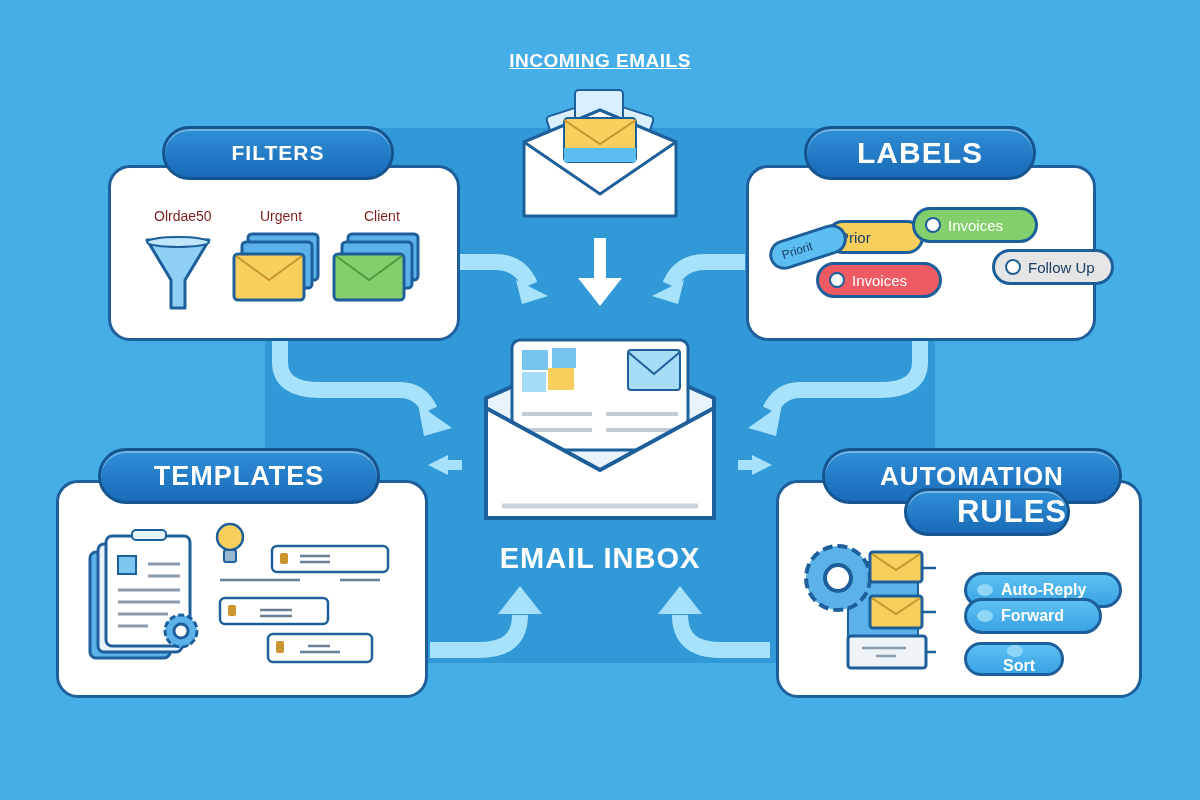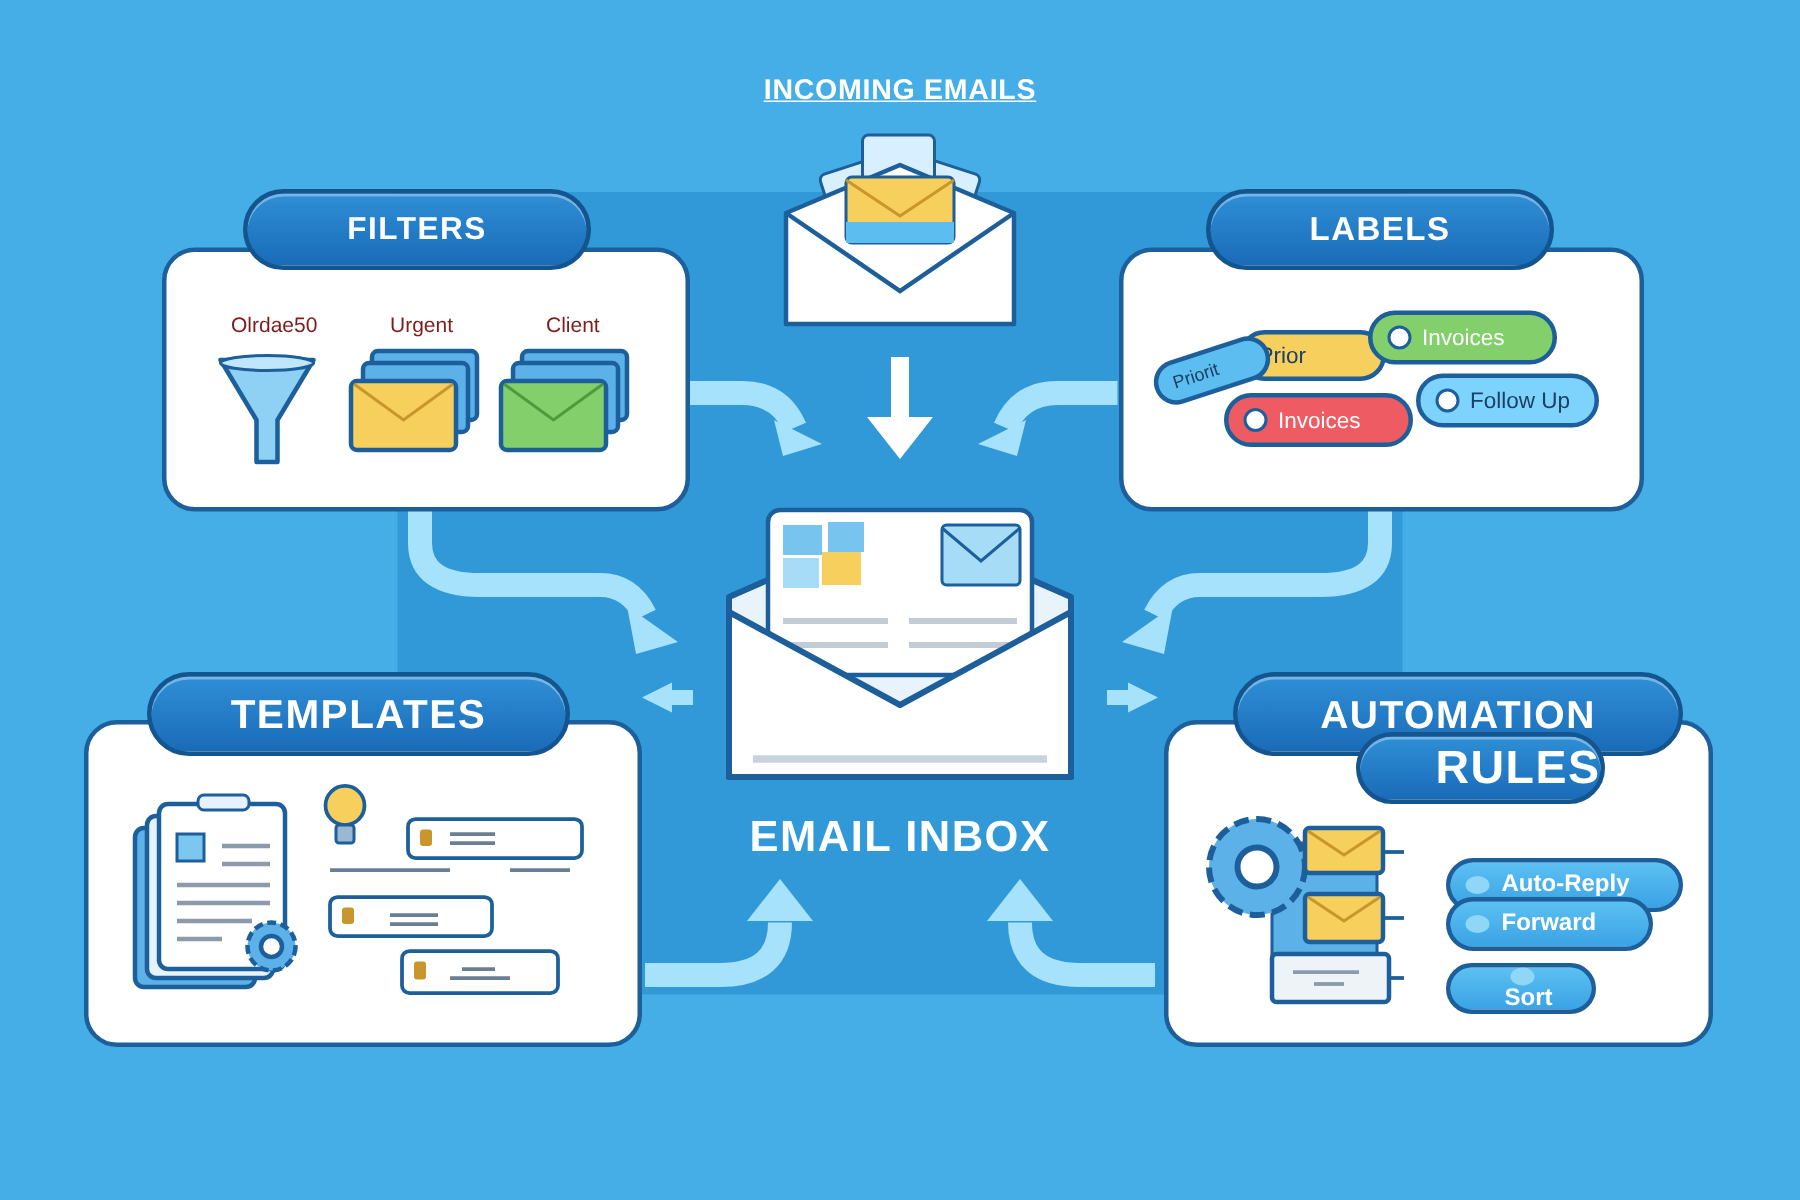--- a/index.html
+++ b/index.html
@@ -99,36 +99,36 @@
   <path d="M4 24 L37 48 L70 24" fill="none" stroke="#c9962d" stroke-width="2"></path>
 </svg>
 <svg style="left:332px;top:232px;" width="90" height="70" viewBox="0 0 90 70">
   <rect x="16" y="2" width="70" height="46" rx="4" fill="#5bb1e8" stroke="#1d5f9a" stroke-width="3"></rect>
   <rect x="10" y="10" width="70" height="46" rx="4" fill="#5bb1e8" stroke="#1d5f9a" stroke-width="3"></rect>
   <rect x="2" y="22" width="70" height="46" rx="4" fill="#83cf6c" stroke="#1d5f9a" stroke-width="3"></rect>
   <path d="M4 24 L37 48 L70 24" fill="none" stroke="#4e9a3c" stroke-width="2"></path>
 </svg>
 
 <div class="card" style="left:746px;top:165px;width:350px;height:176px;"></div>
-<div class="pill" style="left:804px;top:126px;width:232px;height:54px;line-height:48px;font-size:22px;">LABELS</div>
+<div class="pill" style="left:804px;top:126px;width:232px;height:54px;line-height:48px;font-size:30px;">LABELS</div>
 <div class="tag" style="left:826px;top:220px;width:98px;height:34px;background:#f6cf5c;">
     <span>Prior</span>
   </div>
 <div class="tag" style="left:912px;top:207px;width:126px;height:36px;background:#83cf6c;color:#fff;">
     <span class="dot"></span>
     <span>Invoices</span>
   </div>
 <div class="tag" style="left:768px;top:232px;width:80px;height:30px;background:#5bbdf0;transform:rotate(-18deg);font-size:12px;">
     <span>Priorit</span>
   </div>
 <div class="tag" style="left:816px;top:262px;width:126px;height:36px;background:#ef5b63;color:#fff;">
     <span class="dot"></span>
     <span>Invoices</span>
   </div>
-<div class="tag" style="left:944px;top:249px;width:122px;height:36px;background:#7dd3fc;">
+<div class="tag" style="left:992px;top:249px;width:122px;height:36px;background:#e5e5e5;">
     <span class="dot"></span>
     <span>Follow Up</span>
   </div>
 
 <div class="card" style="left:56px;top:480px;width:372px;height:218px;"></div>
 <div class="pill" style="left:98px;top:448px;width:282px;height:56px;line-height:50px;font-size:27px;">TEMPLATES</div>
 <svg style="left:88px;top:530px;" width="120" height="130" viewBox="0 0 120 130">
   <rect x="2" y="22" width="80" height="106" rx="6" fill="#5bb1e8" stroke="#1d5f9a" stroke-width="3"></rect>
   <rect x="10" y="14" width="84" height="108" rx="6" fill="#e6f3fc" stroke="#1d5f9a" stroke-width="3"></rect>
   <rect x="18" y="6" width="84" height="110" rx="6" fill="#fff" stroke="#1d5f9a" stroke-width="3"></rect>

